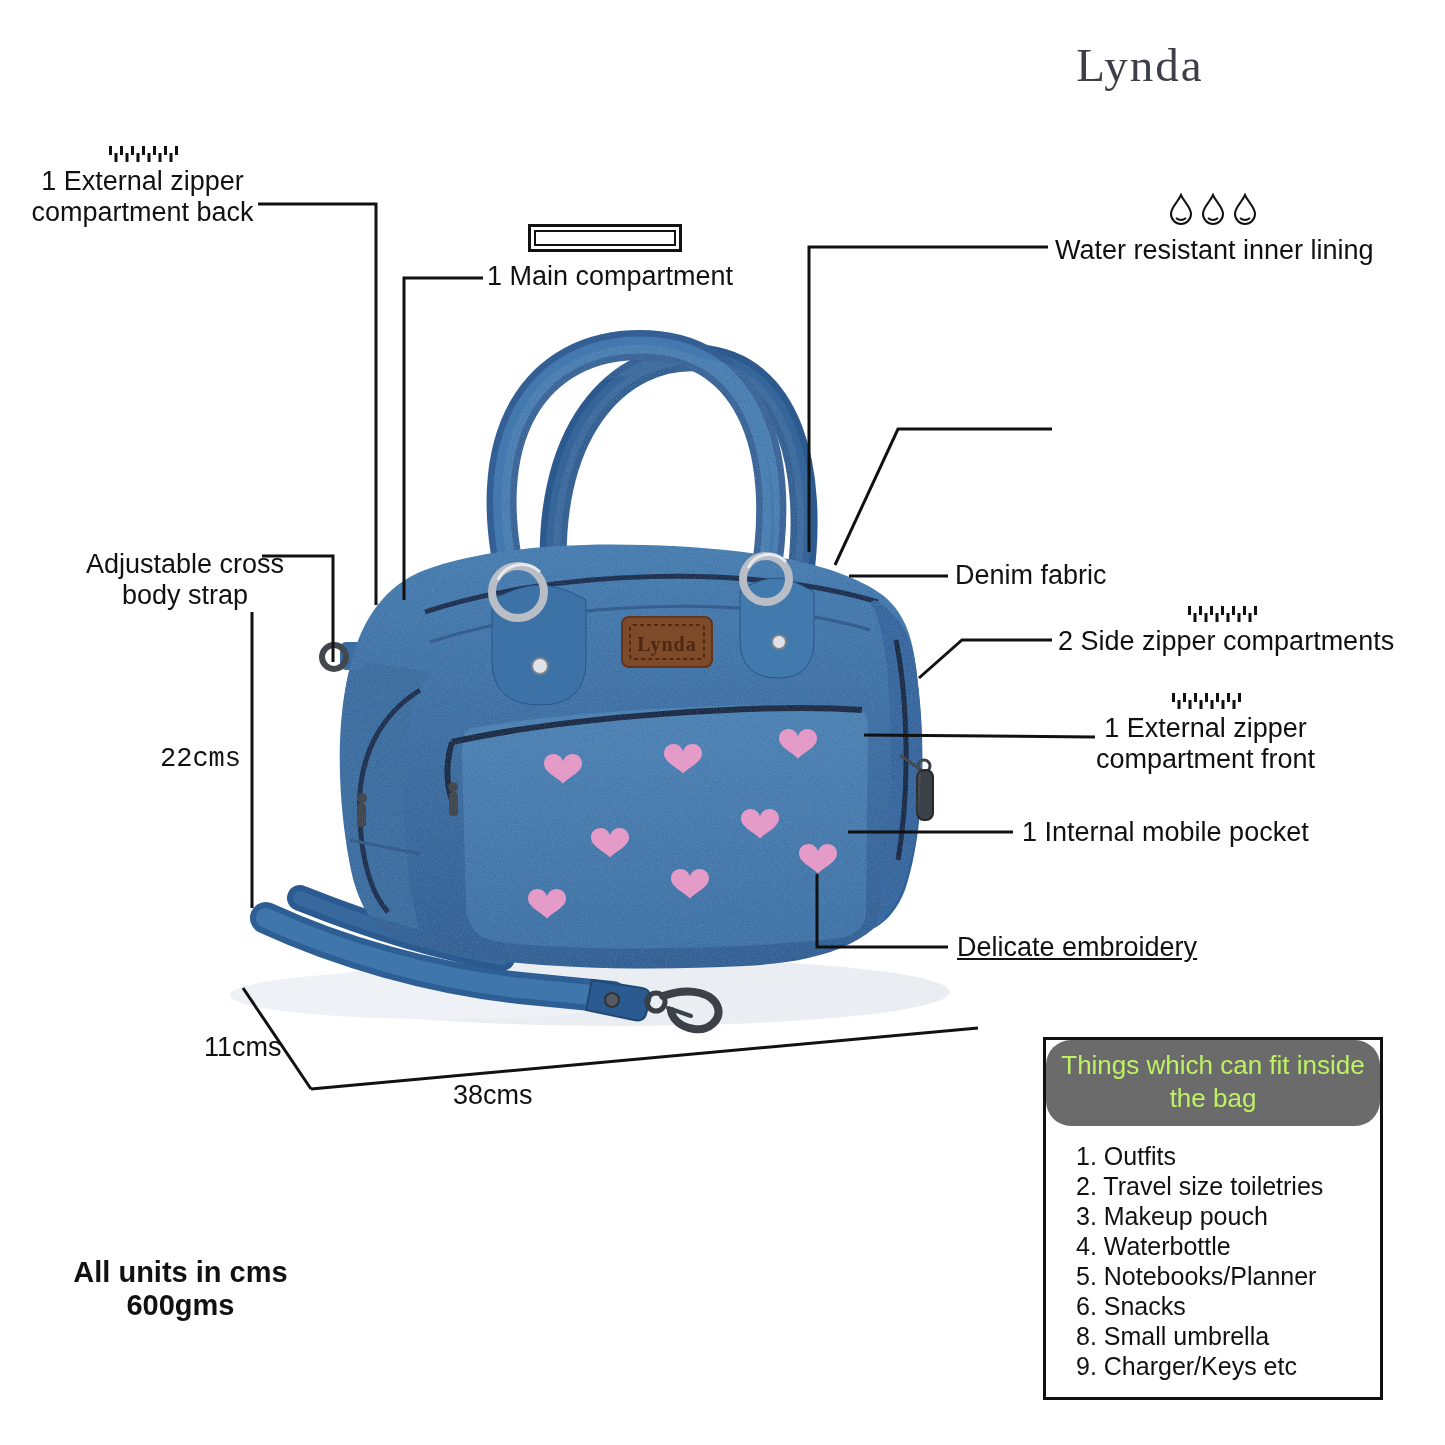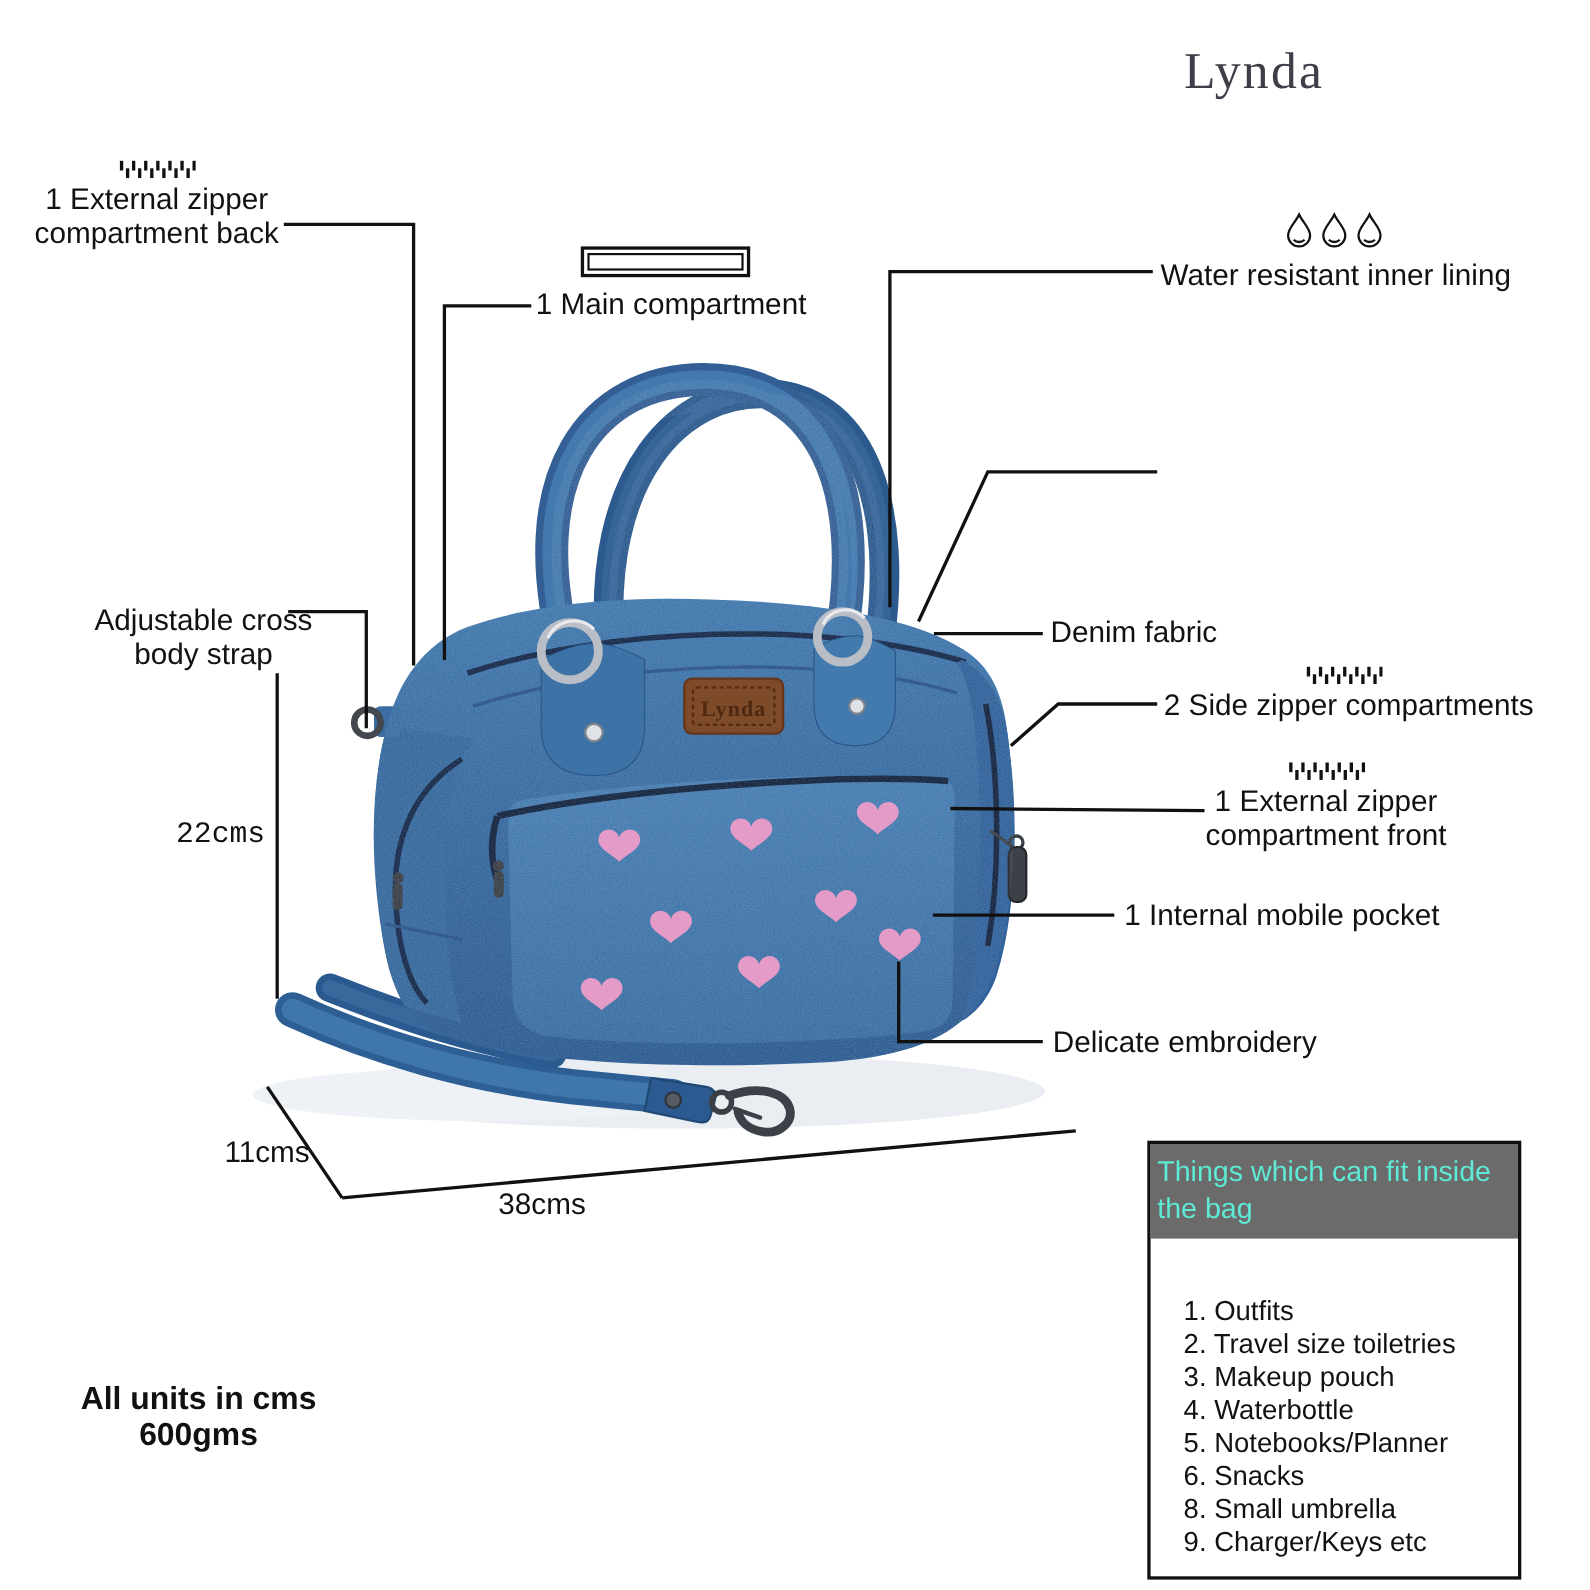--- a/index.html
+++ b/index.html
@@ -10,23 +10,23 @@
   .brand{position:absolute;left:1020px;top:38px;width:240px;text-align:center;
          font-family:"Liberation Serif",serif;font-size:47px;color:#3e3e49;letter-spacing:2px;}
   .callout{position:absolute;font-size:27px;line-height:31px;white-space:nowrap;}
   .center{text-align:center;white-space:normal;}
   .icon-row{display:block;margin:0 auto 4px auto;}
   .dim{position:absolute;font-size:27px;}
   .footnote{position:absolute;left:38px;top:1256px;width:285px;text-align:center;
             font-size:29px;line-height:33px;font-weight:bold;}
   .fitbox{position:absolute;left:1043px;top:1037px;width:340px;border:3px solid #101010;
           background:#fff;box-sizing:border-box;}
-  .fitbox .hdr{background:#6b6b6b;color:#5eead4;text-align:left;font-size:26px;
-               line-height:33px;padding:9px 6px 11px 6px;}
-  .fitbox .body{padding:15px 8px 16px 30px;margin-top:36px;}
+  .fitbox .hdr{background:#6b6b6b;color:#bef264;text-align:center;font-size:26px;
+               line-height:33px;padding:9px 6px 11px 6px;border-radius:25px;}
+  .fitbox .body{padding:15px 8px 16px 30px;}
   .fitbox .item{font-size:25px;line-height:30px;}
   .mc-icon{box-sizing:border-box;width:154px;height:28px;border:3px solid #111;
            padding:3px;display:inline-block;}
   .mc-icon .inner{box-sizing:border-box;width:100%;height:100%;border:2px solid #111;}
 </style>
 </head>
 <body>
 
 <div id="stage">
 
@@ -260,21 +260,21 @@
           <rect x="50.5" y="7" width="3" height="9"></rect>
           <rect x="61.5" y="7" width="3" height="9"></rect>
         </g>
     </svg>
     <div>1 External zipper</div>
     <div>compartment front</div>
   </div>
 
   <div class="callout" style="left:1022px;top:817px;position:absolute;">1 Internal mobile pocket</div>
 
-  <div class="callout" style="left:957px;top:932px;position:absolute;">Delicate embroidery</div>
+  <div class="callout" style="left:957px;top:932px;position:absolute;text-decoration:underline;">Delicate embroidery</div>
 
   <div class="callout center" style="left:60px;top:518px;width:250px;position:absolute;margin-top:31px;">
     <div>Adjustable cross</div>
     <div>body strap</div>
   </div>
 
   <div class="dim" style="left:160px;top:744px;font-family:Liberation Mono, monospace;">22cms</div>
   <div class="dim" style="left:204px;top:1032px;">11cms</div>
   <div class="dim" style="left:453px;top:1080px;">38cms</div>
 

